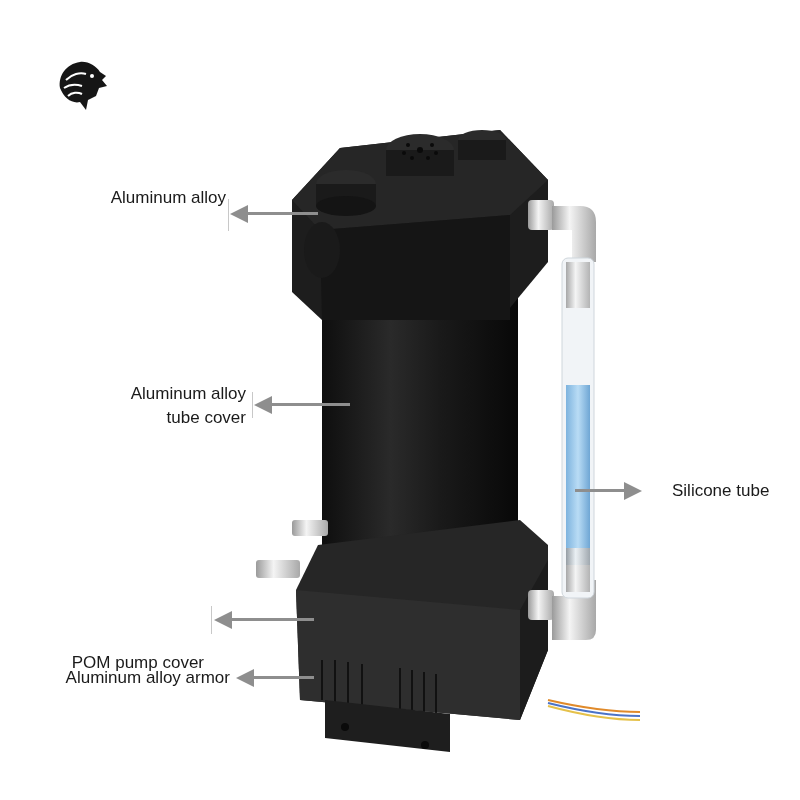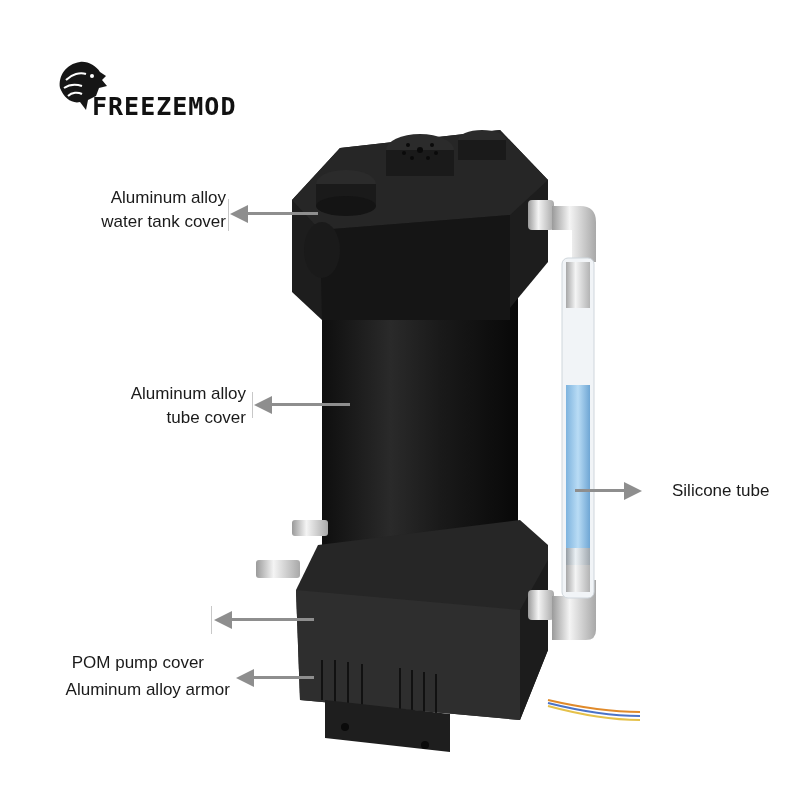--- a/index.html
+++ b/index.html
@@ -17,21 +17,20 @@
 <body>
 
 <div class="abs" style="left:52px;top:58px;width:230px;height:70px;">
   <svg class="abs" style="left:0;top:0" width="60" height="60" viewBox="0 0 60 60">
     <path d="M8 30 C6 18 14 6 28 4 C36 3 44 8 48 14 L54 18 L50 22 L55 28 L47 30 L44 38 L36 42 L34 52 L28 44 C20 46 12 40 8 30 Z" fill="#161616"></path>
     <path d="M14 22 C20 16 28 14 34 16" stroke="#fff" stroke-width="2" fill="none"></path>
     <path d="M12 30 C18 26 24 26 30 28" stroke="#fff" stroke-width="2" fill="none"></path>
     <path d="M16 38 C20 34 26 34 30 36" stroke="#fff" stroke-width="2" fill="none"></path>
     <circle cx="40" cy="18" r="2" fill="#fff"></circle>
   </svg>
-  <div class="logo-text" style="left:40px;top:34px;">FREEZEMOD</div>
 </div>
 
 <svg class="abs" style="left:0;top:0" width="800" height="800" viewBox="0 0 800 800">
   <defs>
     <linearGradient id="cyl" x1="0" x2="1" y1="0" y2="0">
       <stop offset="0" stop-color="#0e0e0e"></stop>
       <stop offset="0.35" stop-color="#2a2a2a"></stop>
       <stop offset="0.6" stop-color="#1a1a1a"></stop>
       <stop offset="1" stop-color="#080808"></stop>
     </linearGradient>
@@ -101,21 +100,20 @@
   <rect x="566" y="385" width="24" height="180" fill="url(#water)"></rect>
   <rect x="566" y="548" width="24" height="44" fill="url(#chrome)" opacity="0.85"></rect>
 
   <path d="M548 700 Q600 712 640 712" stroke="#e08a2a" stroke-width="2" fill="none"></path>
   <path d="M548 703 Q600 716 640 716" stroke="#4b73c7" stroke-width="2" fill="none"></path>
   <path d="M548 706 Q600 720 640 720" stroke="#e5c14a" stroke-width="2" fill="none"></path>
 </svg>
 
 <div class="label" style="left:66px;top:186px;width:160px;">
   <div>Aluminum alloy</div>
-  <div>water tank cover</div>
 </div>
 <div class="tick" style="left:228px;top:199px;height:32px;"></div>
 <div class="arrow-head-left" style="left:230px;top:205px;"></div>
 <div class="arrow-line" style="left:246px;top:212px;width:72px;"></div>
 
 <div class="label" style="left:96px;top:382px;width:150px;">
   <div>Aluminum alloy</div>
   <div>tube cover</div>
 </div>
 <div class="tick" style="left:252px;top:392px;height:26px;"></div>
@@ -128,17 +126,17 @@
   <div>Silicone tube</div>
 </div>
 
 <div class="label left" style="left:40px;top:608px;width:164px;margin-top:43px;">
   <div>POM pump cover</div>
 </div>
 <div class="tick" style="left:211px;top:606px;height:28px;"></div>
 <div class="arrow-head-left" style="left:214px;top:611px;"></div>
 <div class="arrow-line" style="left:230px;top:618px;width:84px;"></div>
 
-<div class="label left" style="left:20px;top:666px;width:210px;margin-top:12px;">
+<div class="label left" style="left:20px;top:666px;width:210px;">
   <div>Aluminum alloy armor</div>
 </div>
 <div class="arrow-head-left" style="left:236px;top:669px;"></div>
 <div class="arrow-line" style="left:252px;top:676px;width:62px;"></div>
 
 </body></html>

